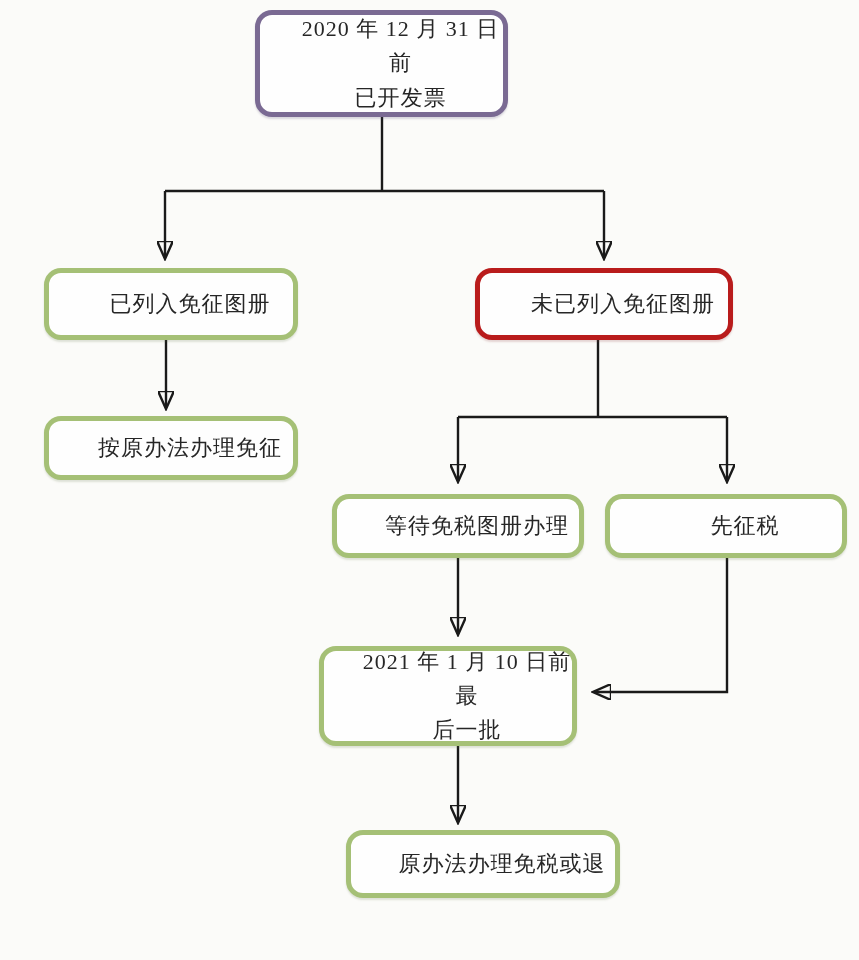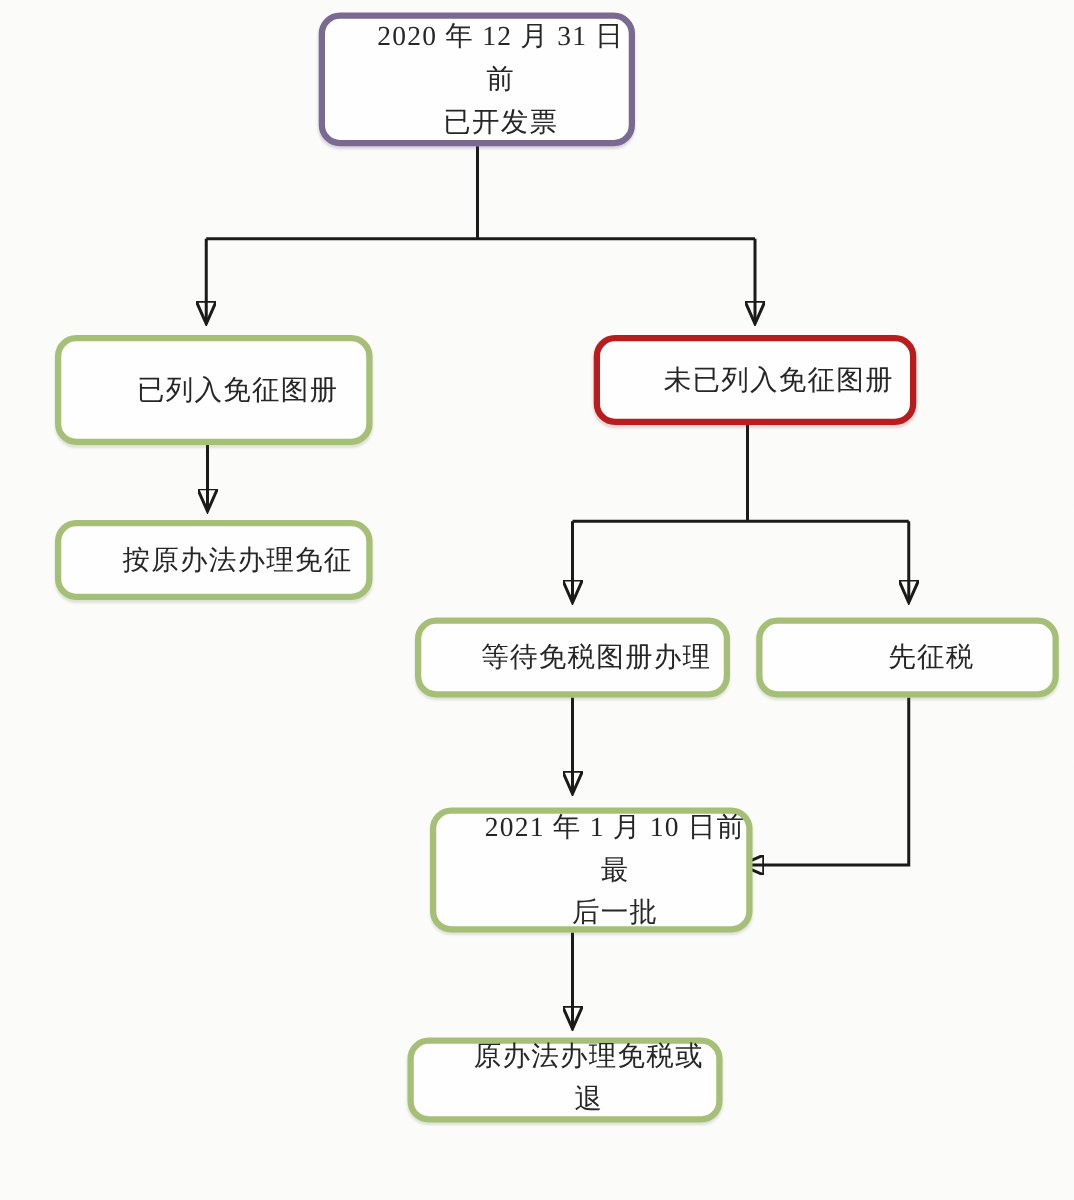--- a/index.html
+++ b/index.html
@@ -75,42 +75,42 @@
     <path d="M458 558 V634" marker-end="url(#arrowhead)"></path>
     <path d="M727 558 V692 H594" marker-end="url(#arrowhead)"></path>
     <path d="M458 746 V822" marker-end="url(#arrowhead)"></path>
   </svg>
 
   <div class="node purple" style="left:255px; top:10px; width:253px; height:107px;">
     <span class="node-label">2020 年 12 月 31 日前</span>
     <span class="node-label">已开发票</span>
   </div>
 
-  <div class="node green" style="left:44px; top:268px; width:254px; height:88px;">
+  <div class="node green" style="left:44px; top:268px; width:254px; height:72px;">
     <span class="node-label">已列入免征图册</span>
   </div>
 
   <div class="node red" style="left:475px; top:268px; width:258px; height:72px;">
     <span class="node-label">未已列入免征图册</span>
   </div>
 
   <div class="node green" style="left:44px; top:416px; width:254px; height:64px;">
     <span class="node-label">按原办法办理免征</span>
   </div>
 
   <div class="node green" style="left:332px; top:494px; width:252px; height:64px;">
     <span class="node-label">等待免税图册办理</span>
   </div>
 
   <div class="node green" style="left:605px; top:494px; width:242px; height:64px;">
     <span class="node-label">先征税</span>
   </div>
 
-  <div class="node green" style="left:344px; top:646px; width:258px; height:100px;">
+  <div class="node green" style="left:319px; top:646px; width:258px; height:100px;">
     <span class="node-label">2021 年 1 月 10 日前最</span>
     <span class="node-label">后一批</span>
   </div>
 
-  <div class="node green" style="left:326px; top:830px; width:252px; height:68px;font-family:Liberation Mono, monospace;">
+  <div class="node green" style="left:346px; top:830px; width:274px; height:68px;">
     <span class="node-label">原办法办理免税或退</span>
   </div>
 
 </div>
 
 </body></html>

